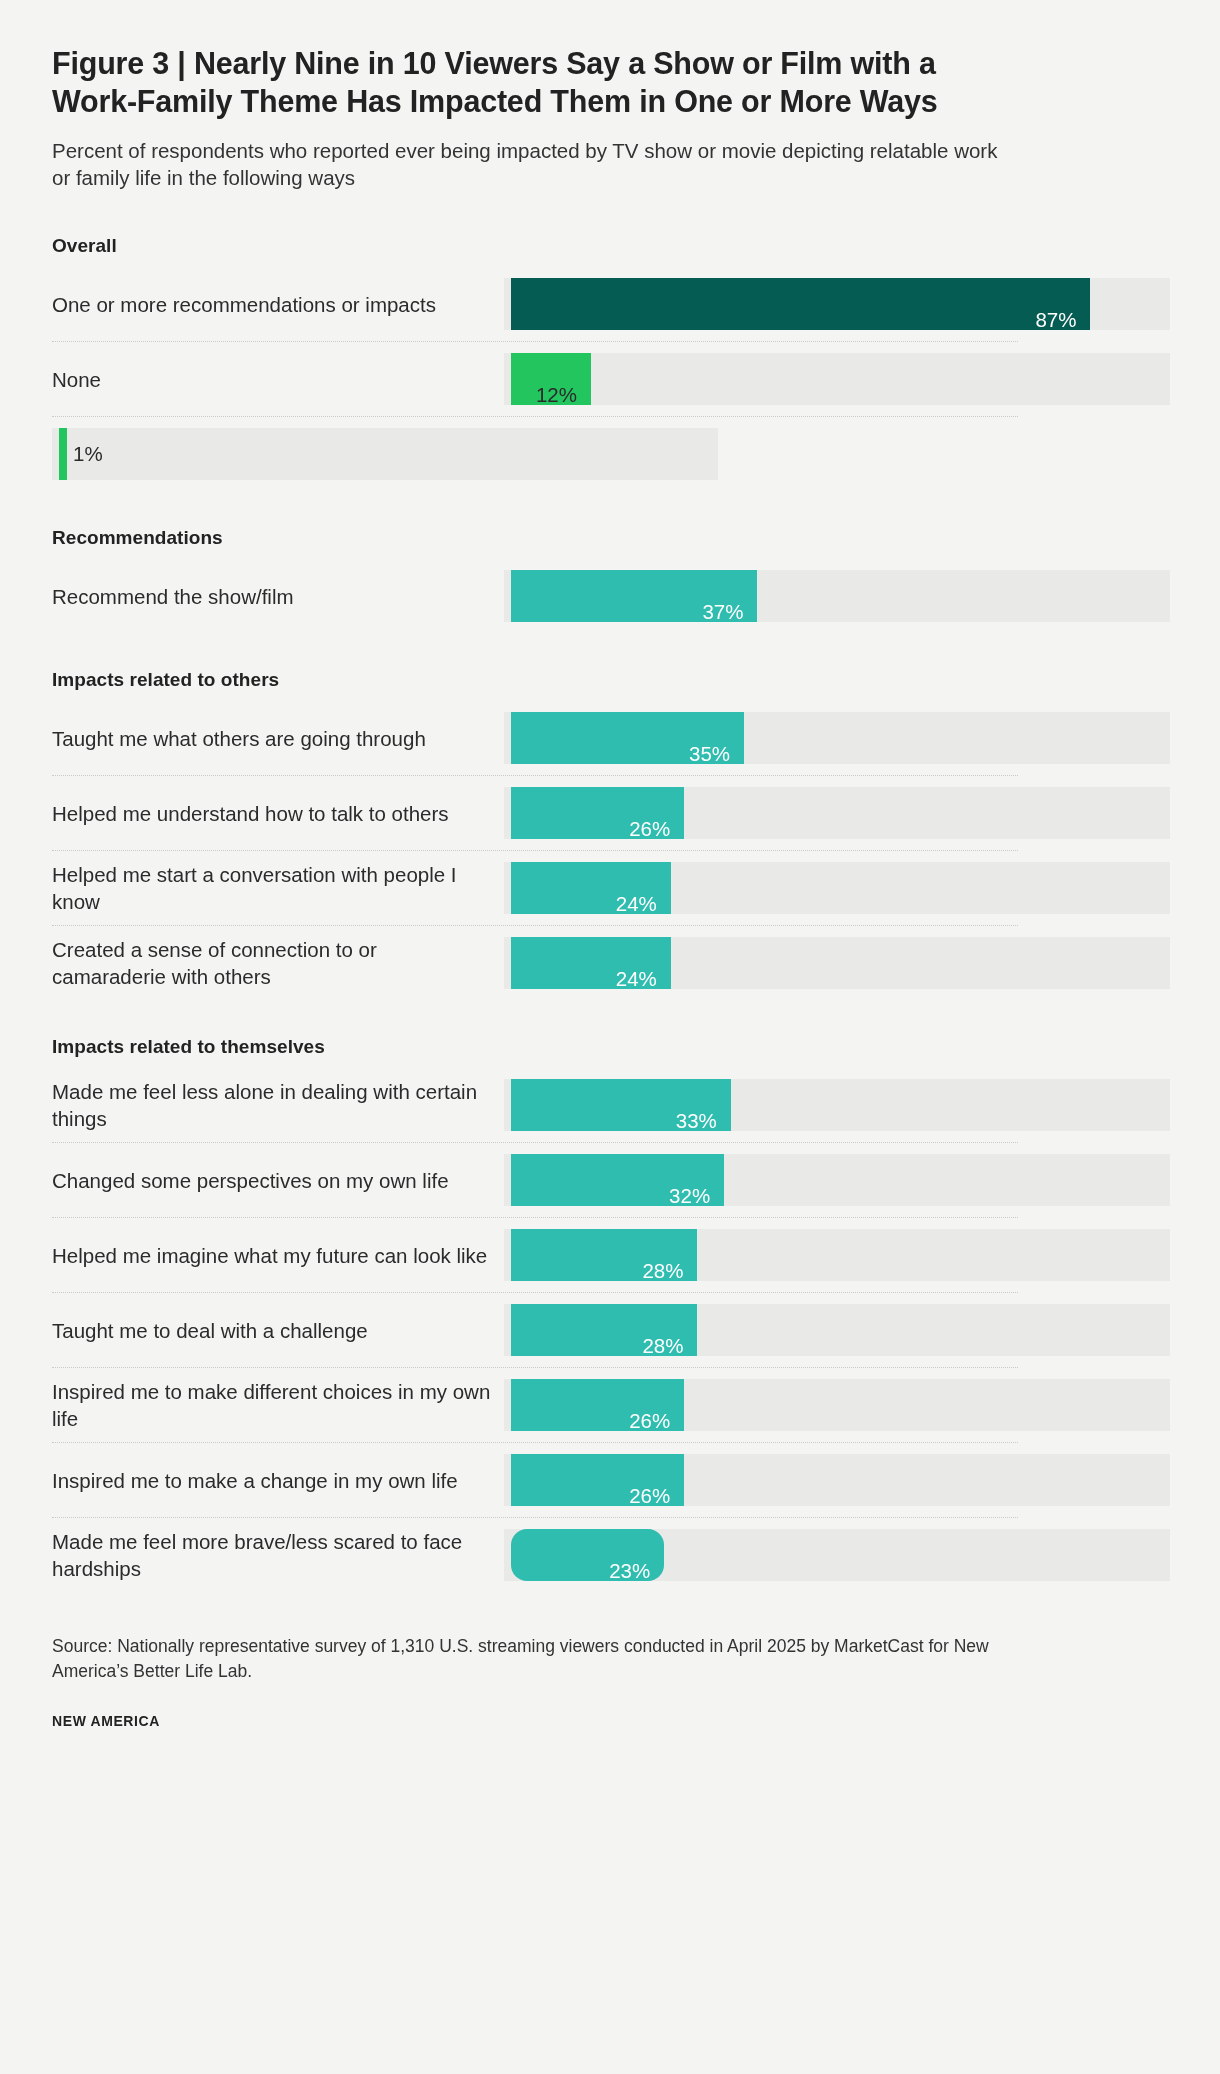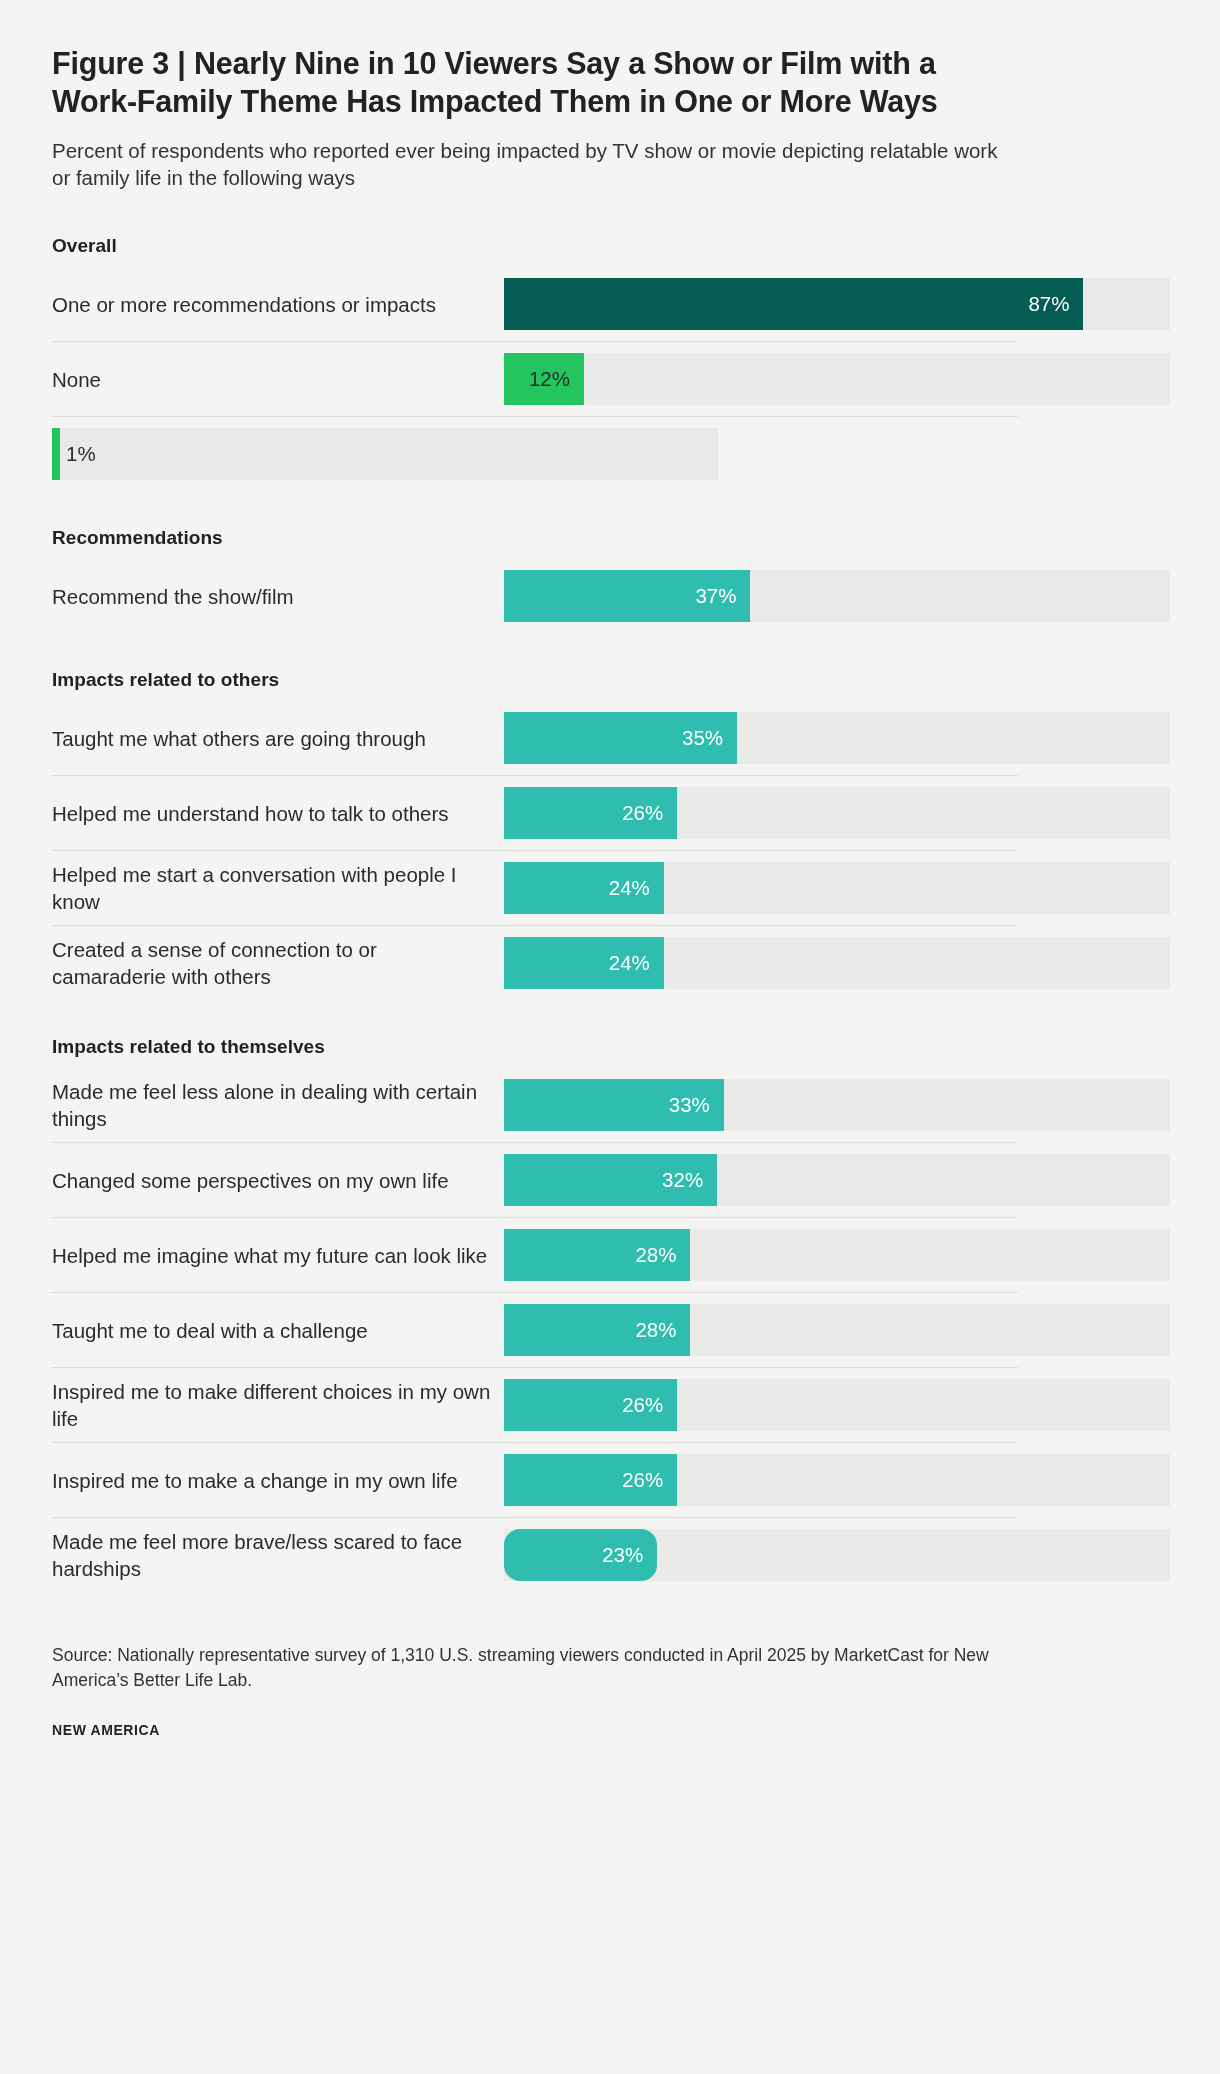--- a/index.html
+++ b/index.html
@@ -80,26 +80,26 @@
     align-items: center;
   }
   .track {
     position: relative;
     width: 666px;
     height: 52px;
     background: #E9E9E8;
   }
   .bar {
     position: absolute;
-    left: 0;
+    left: 7px;
     top: 0;
     bottom: 0;
     height: 52px;
     display: flex;
-    align-items: center;
+    align-items: flex-end;
     justify-content: flex-end;
     box-sizing: border-box;
     padding-right: 14px;
   }
   .bar .val {
     font-size: 20.5px;
     color: #FFFFFF;
     line-height: 1;
     white-space: nowrap;
   }
@@ -122,21 +122,21 @@
   
   .footer {
     margin-top: 34px;
     padding-top: 8px;
   }
   .source {
     font-size: 17.5px;
     line-height: 1.4;
     color: #333333;
     max-width: 1080px;
-    margin: 9px 0 30px 0;
+    margin: 0 0 30px 0;
   }
   .brand {
     font-size: 14px;
     font-weight: bold;
     letter-spacing: 0.6px;
     color: #222222;
   }
 </style>
 </head>
 <body>

